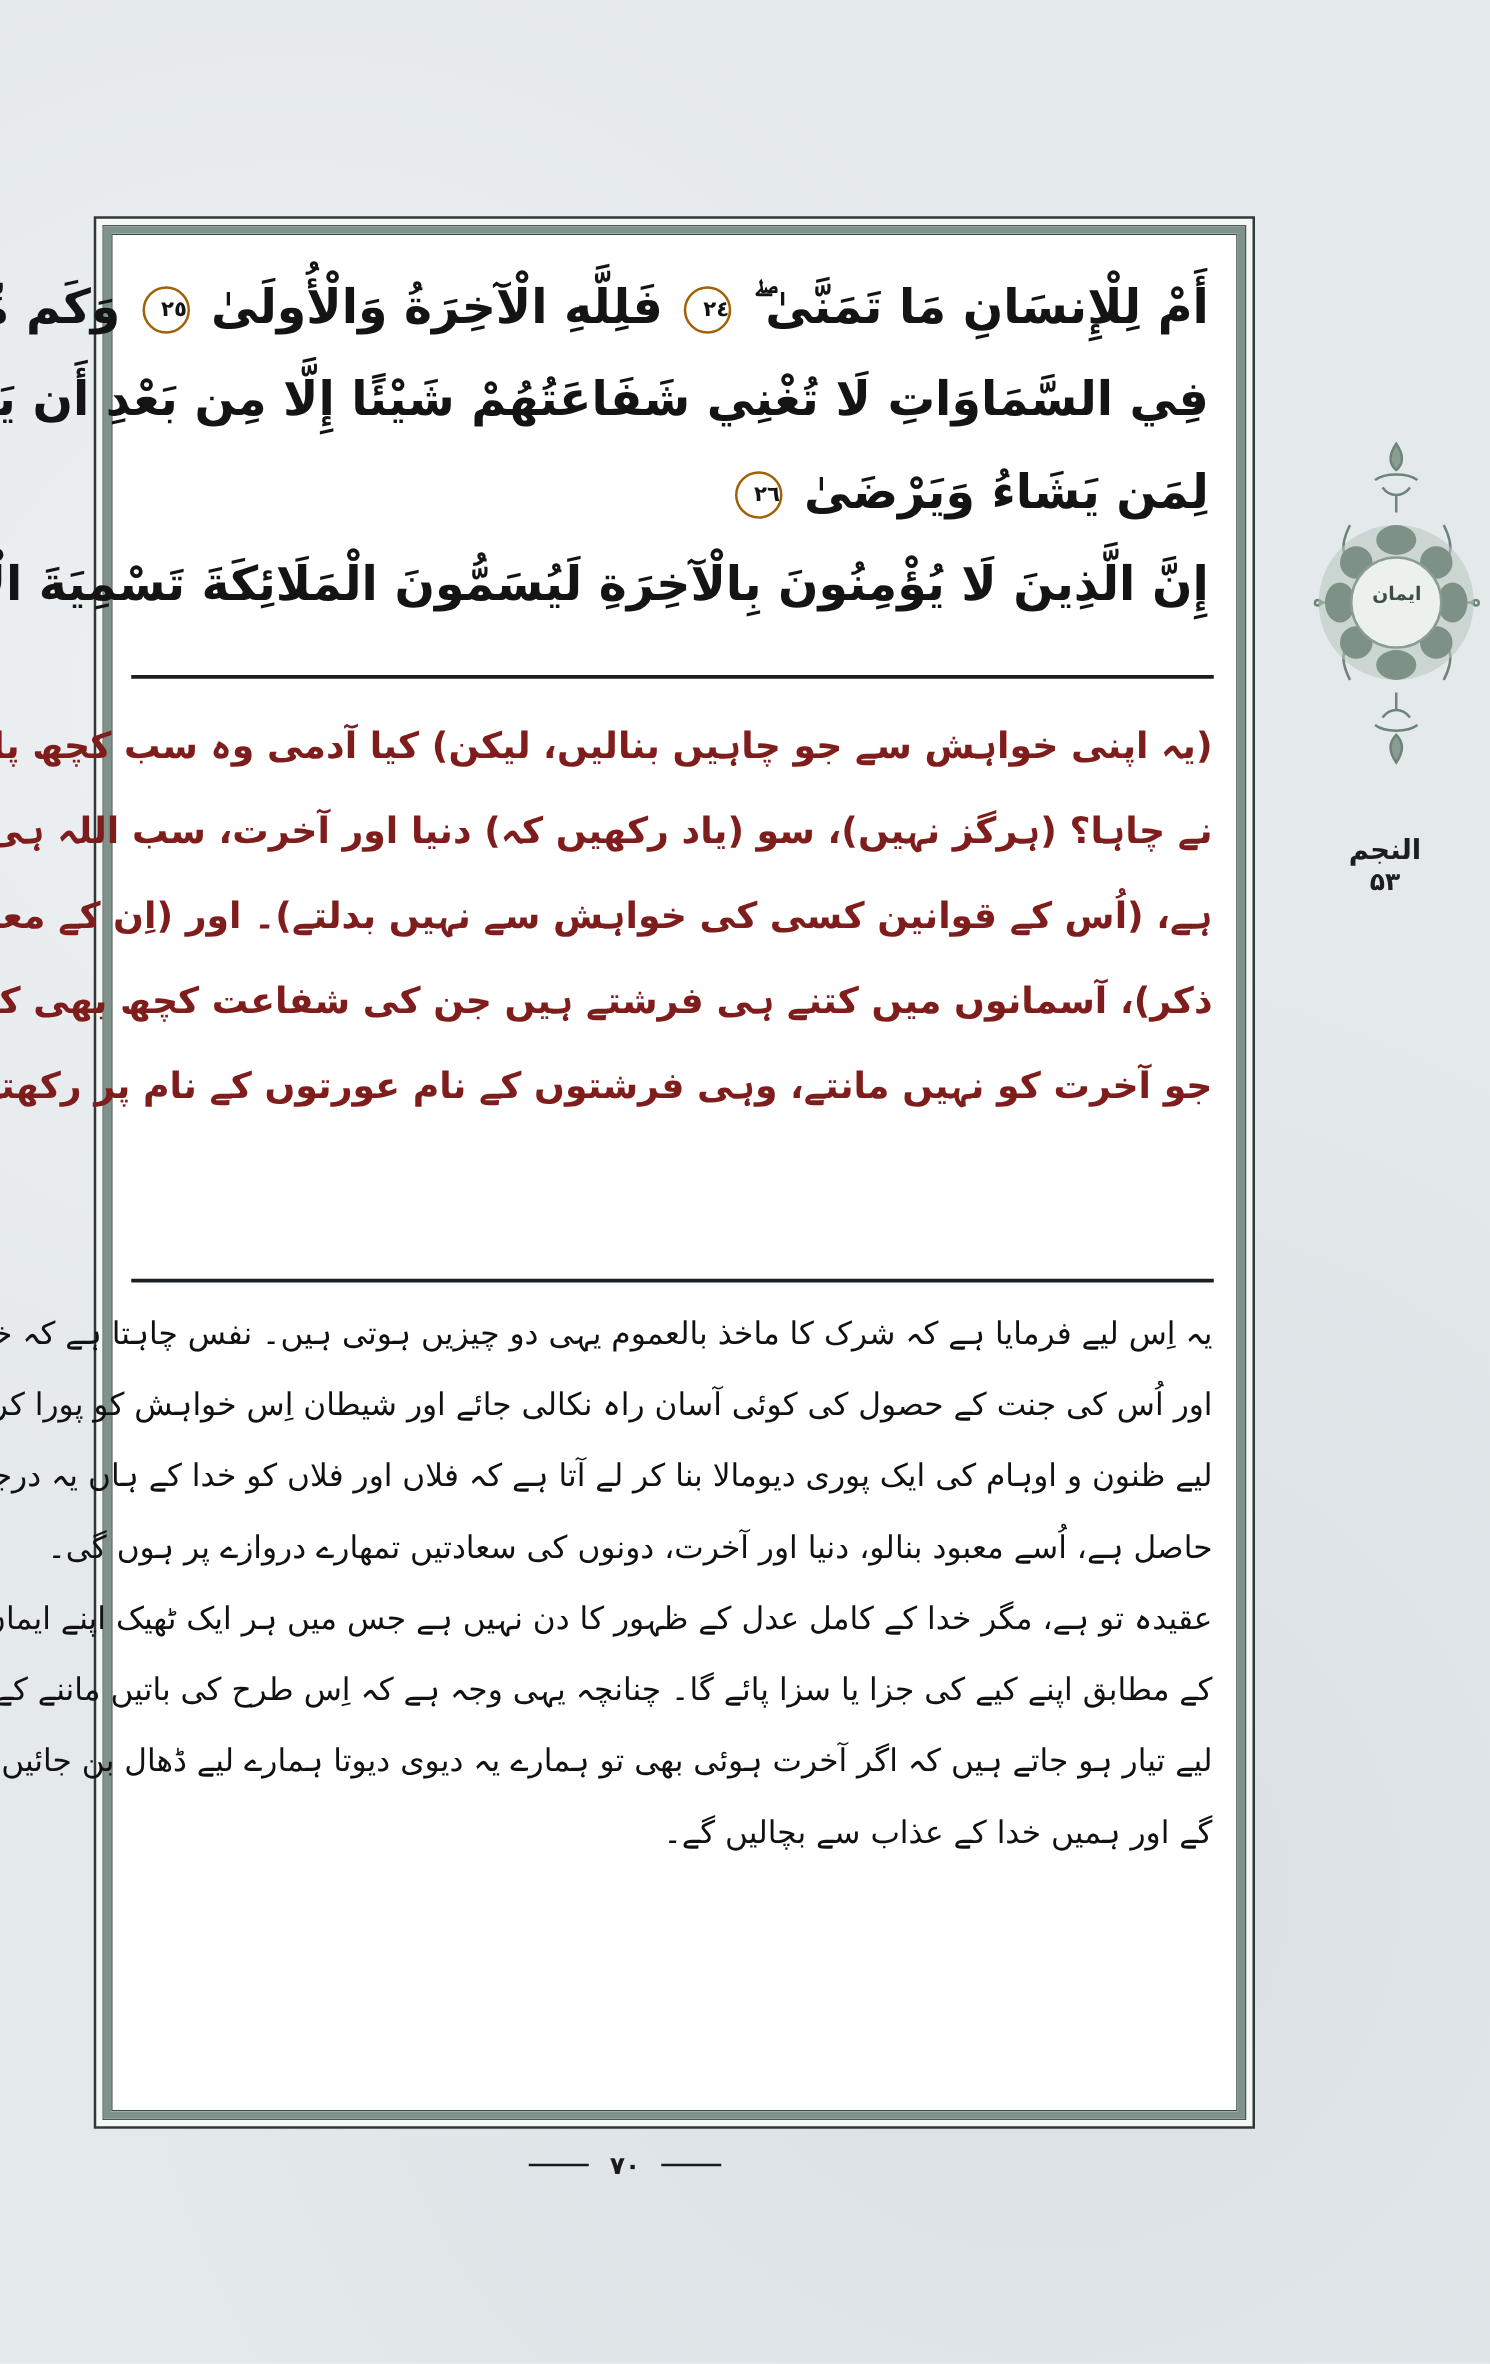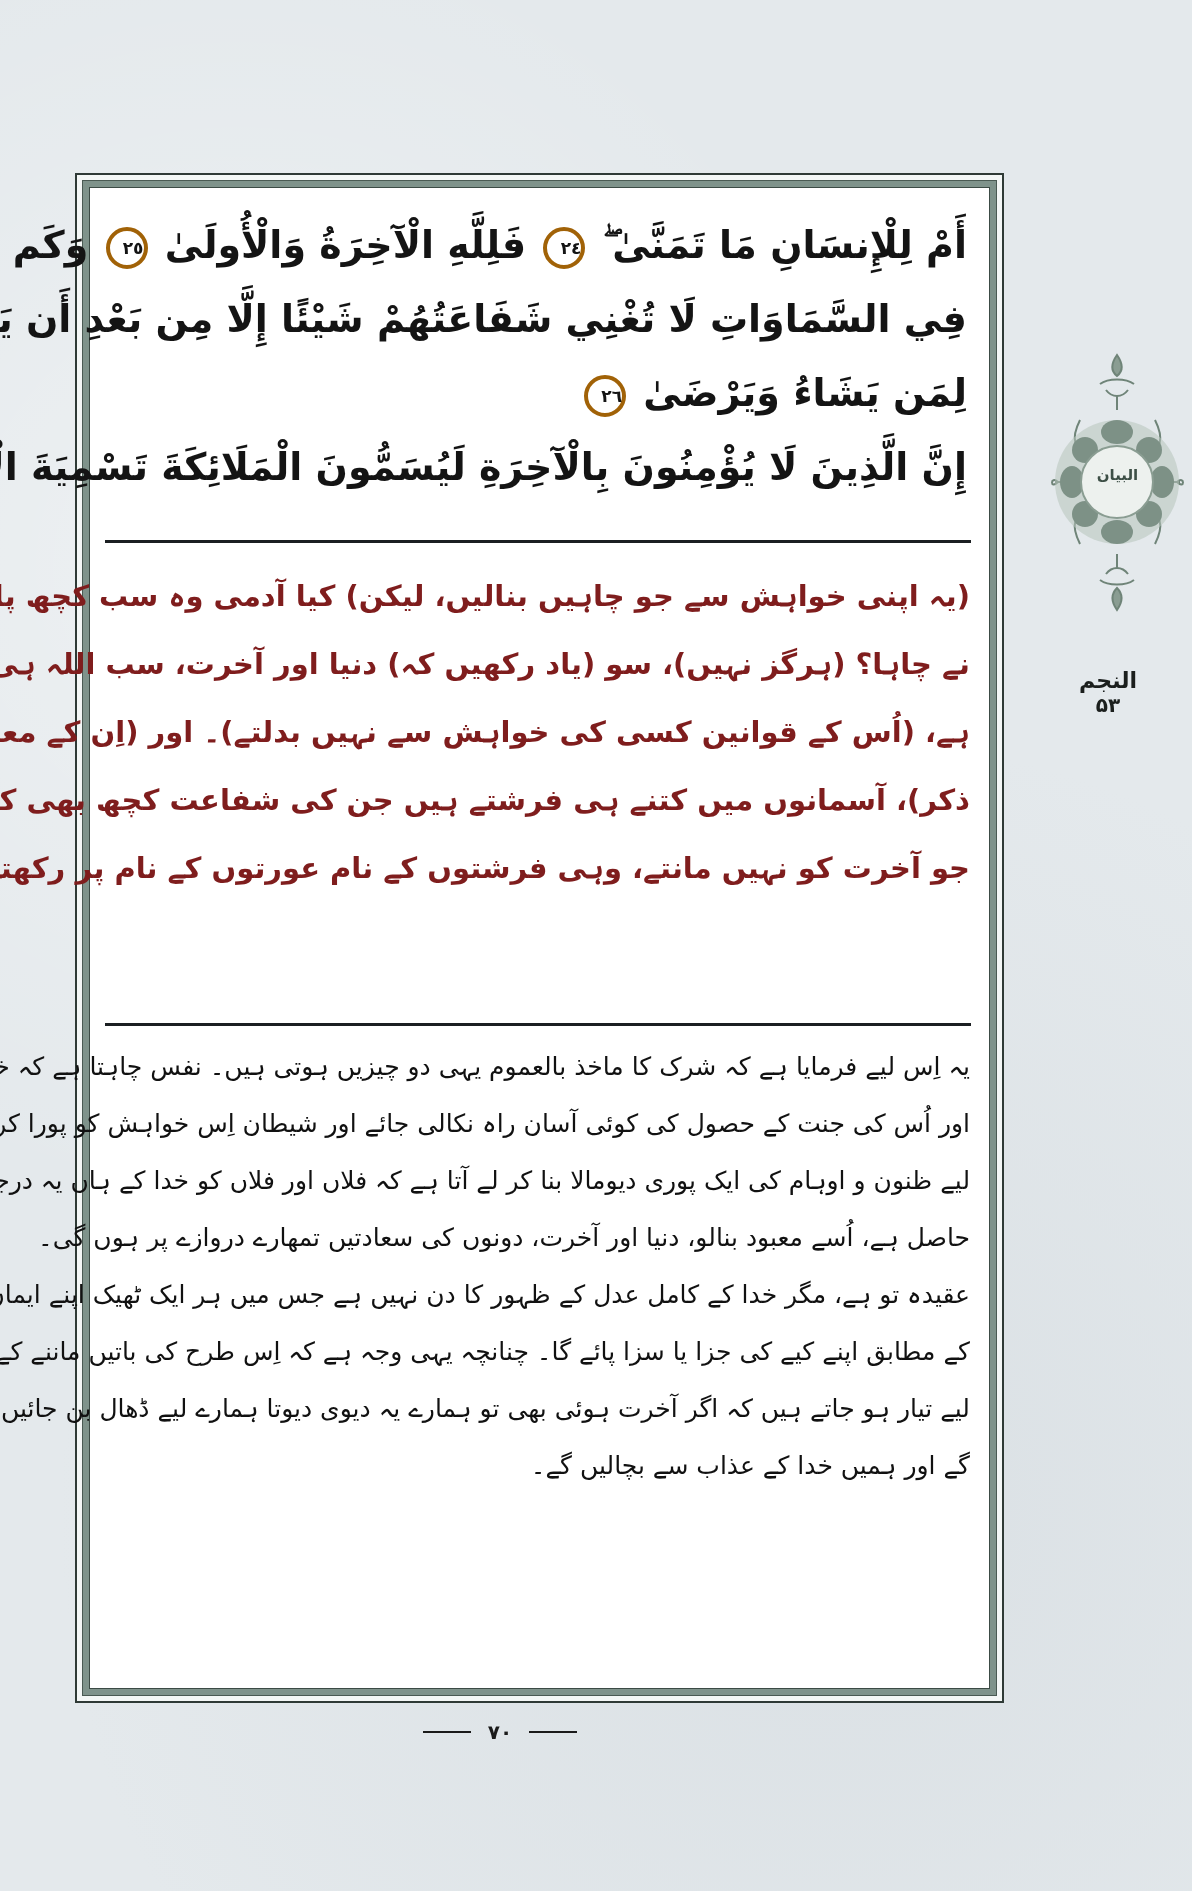--- a/index.html
+++ b/index.html
@@ -47,21 +47,21 @@
       color: #141414;
       white-space: nowrap;
       text-align: justify;
       text-align-last: justify;
     }
     .arabic .line { display: block; height: 74px; }
     .arabic .line.short { text-align-last: right; }
     .ayah-num {
       display: inline-block;
       width: 34px; height: 34px;
-      border: 4px solid #a16207;
+      border: 2px solid #a16207;
       border-radius: 50%;
       font-size: 17px;
       line-height: 34px;
       text-align: center;
       vertical-align: middle;
       margin: 0 4px;
       font-weight: bold;
     }
     .separator {
       position: absolute;
@@ -228,21 +228,21 @@
       <ellipse cx="67" cy="182" rx="16" ry="12"></ellipse>
       <ellipse cx="22" cy="132" rx="12" ry="16"></ellipse>
       <ellipse cx="112" cy="132" rx="12" ry="16"></ellipse>
       <ellipse cx="35" cy="100" rx="13" ry="13"></ellipse>
       <ellipse cx="99" cy="100" rx="13" ry="13"></ellipse>
       <ellipse cx="35" cy="164" rx="13" ry="13"></ellipse>
       <ellipse cx="99" cy="164" rx="13" ry="13"></ellipse>
     </g>
     <circle cx="67" cy="132" r="36" fill="#edf1ee" stroke="#8a9d92" stroke-width="2"></circle>
   </svg>
-  <div class="ornament-title">البیان</div>
+  <div class="ornament-title">ایمان</div>
 </div>
 
 <div class="surah-label">
   <span class="name">النجم</span>
   <span class="num">۵۳</span>
 </div>
 
 <div class="page-number">
   <span class="dash"></span>
   <span class="num">۷۰</span>

